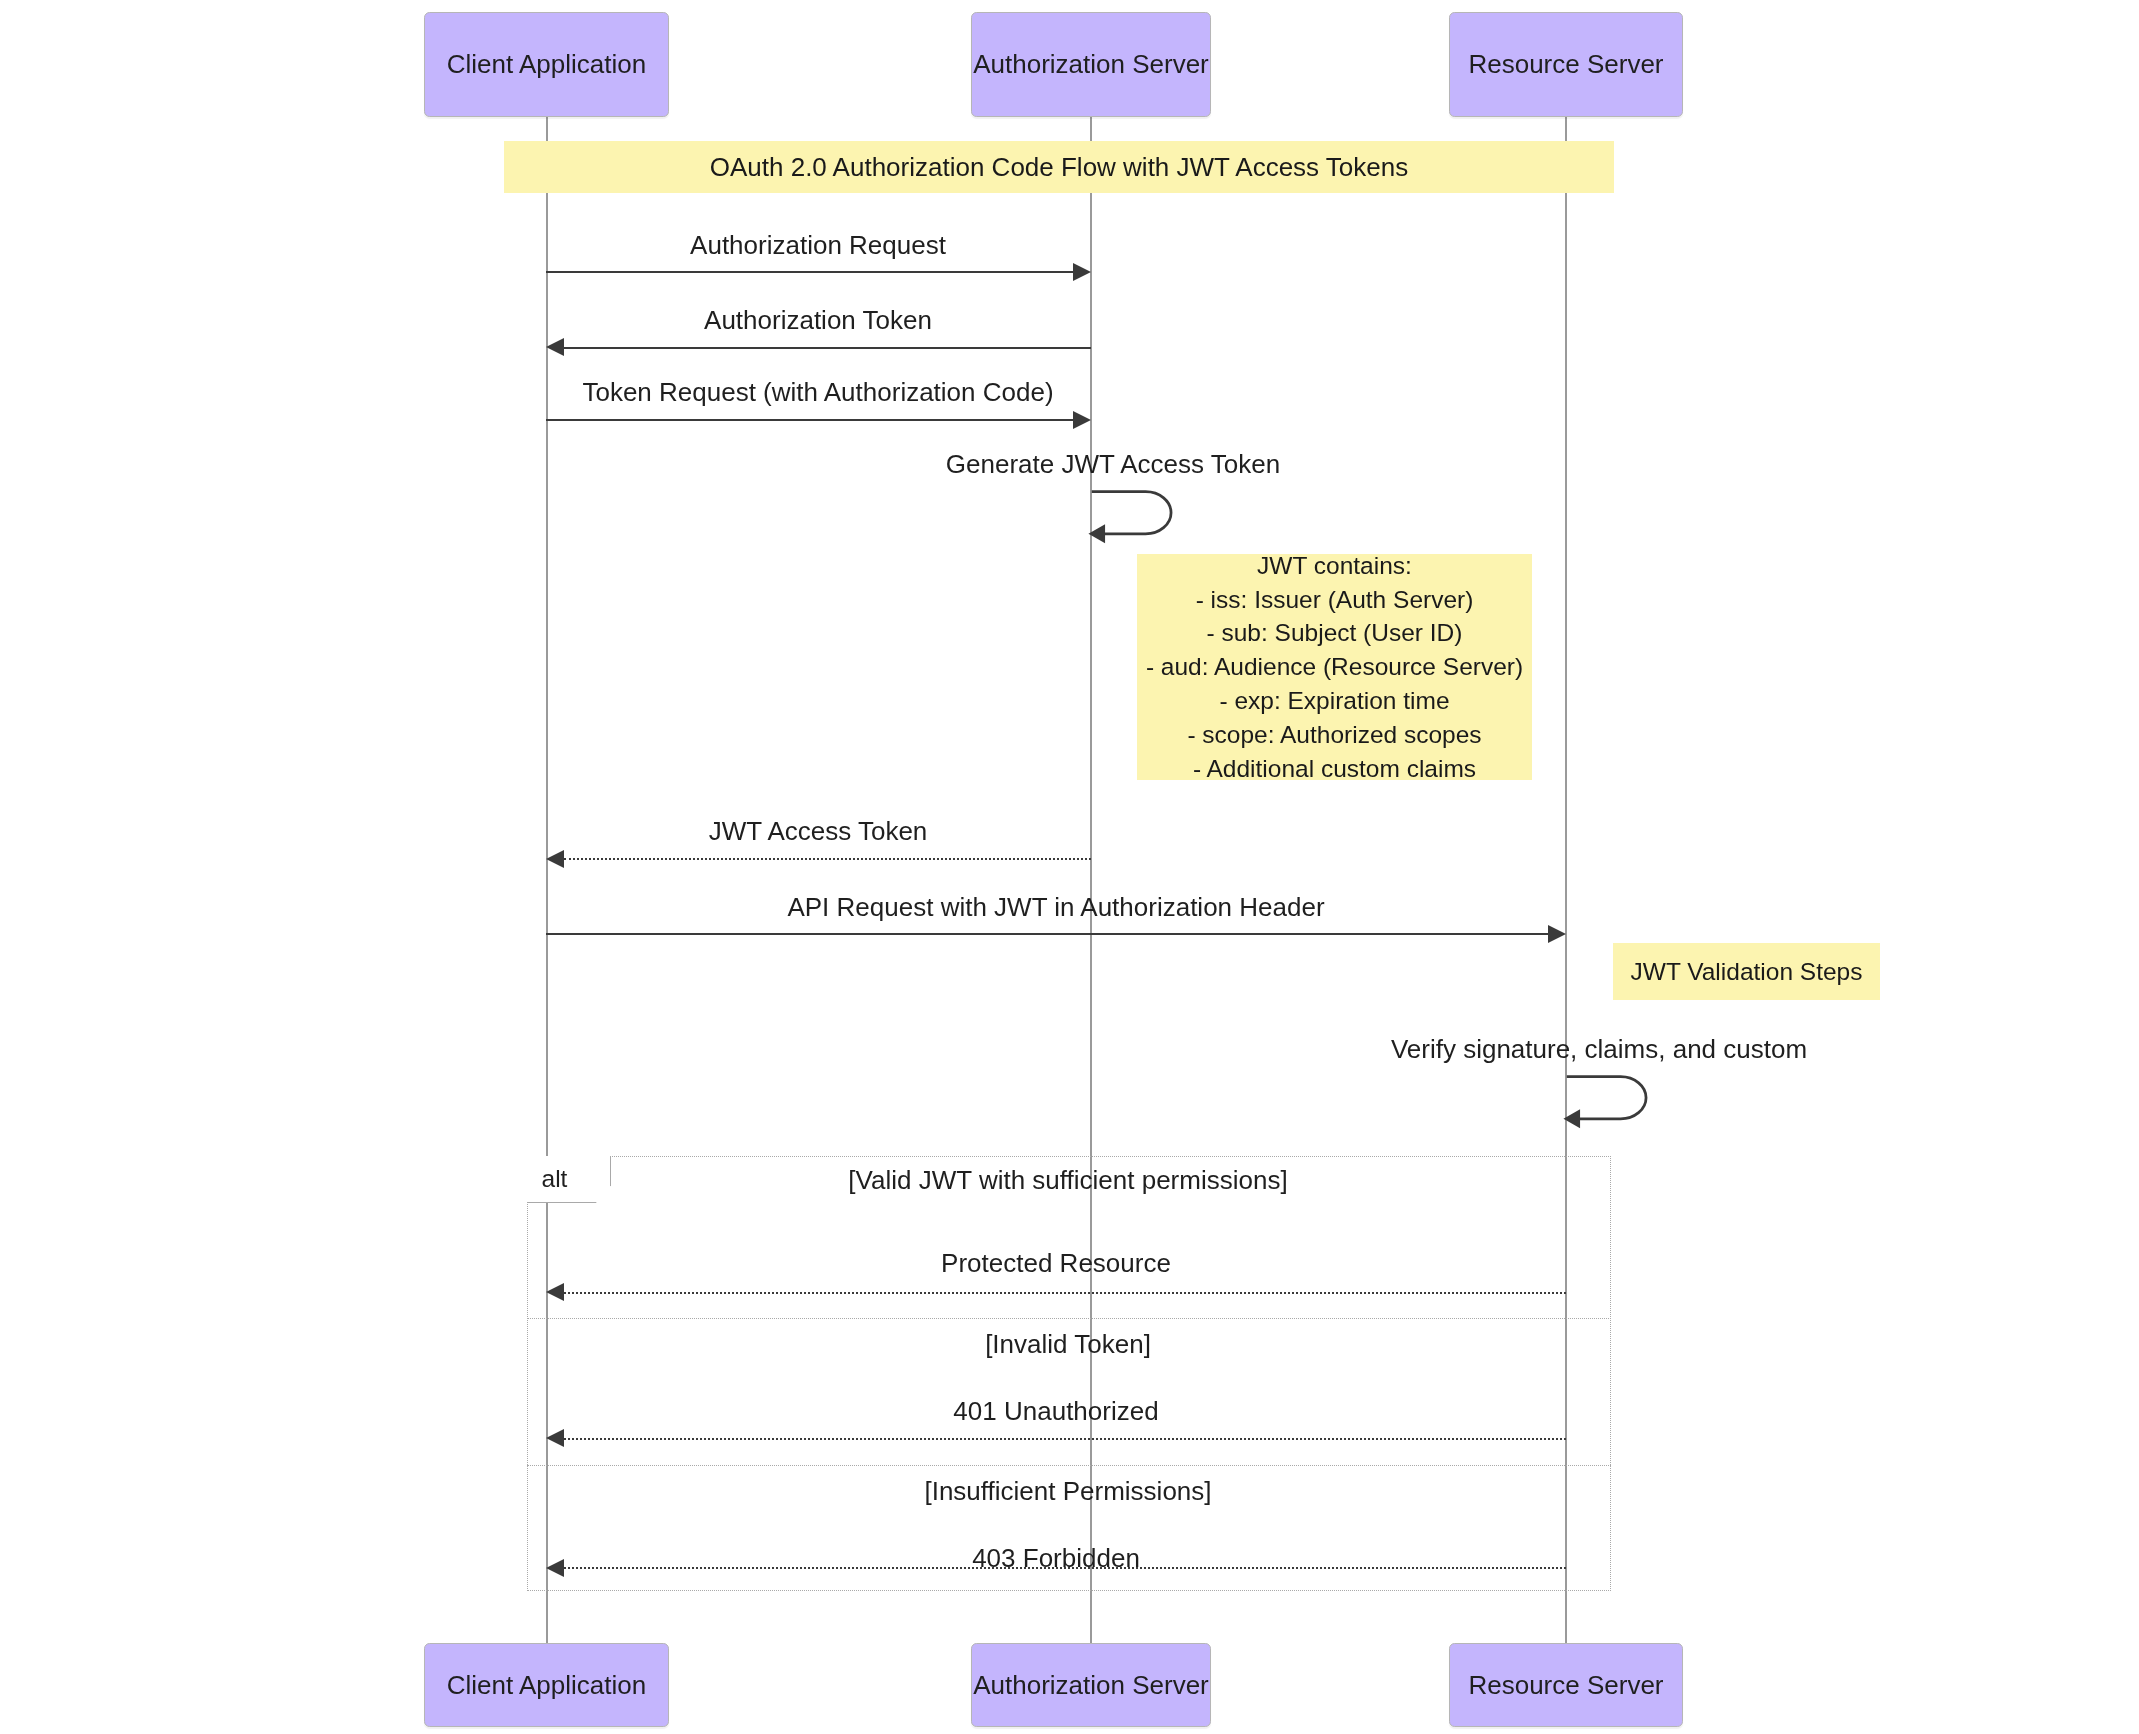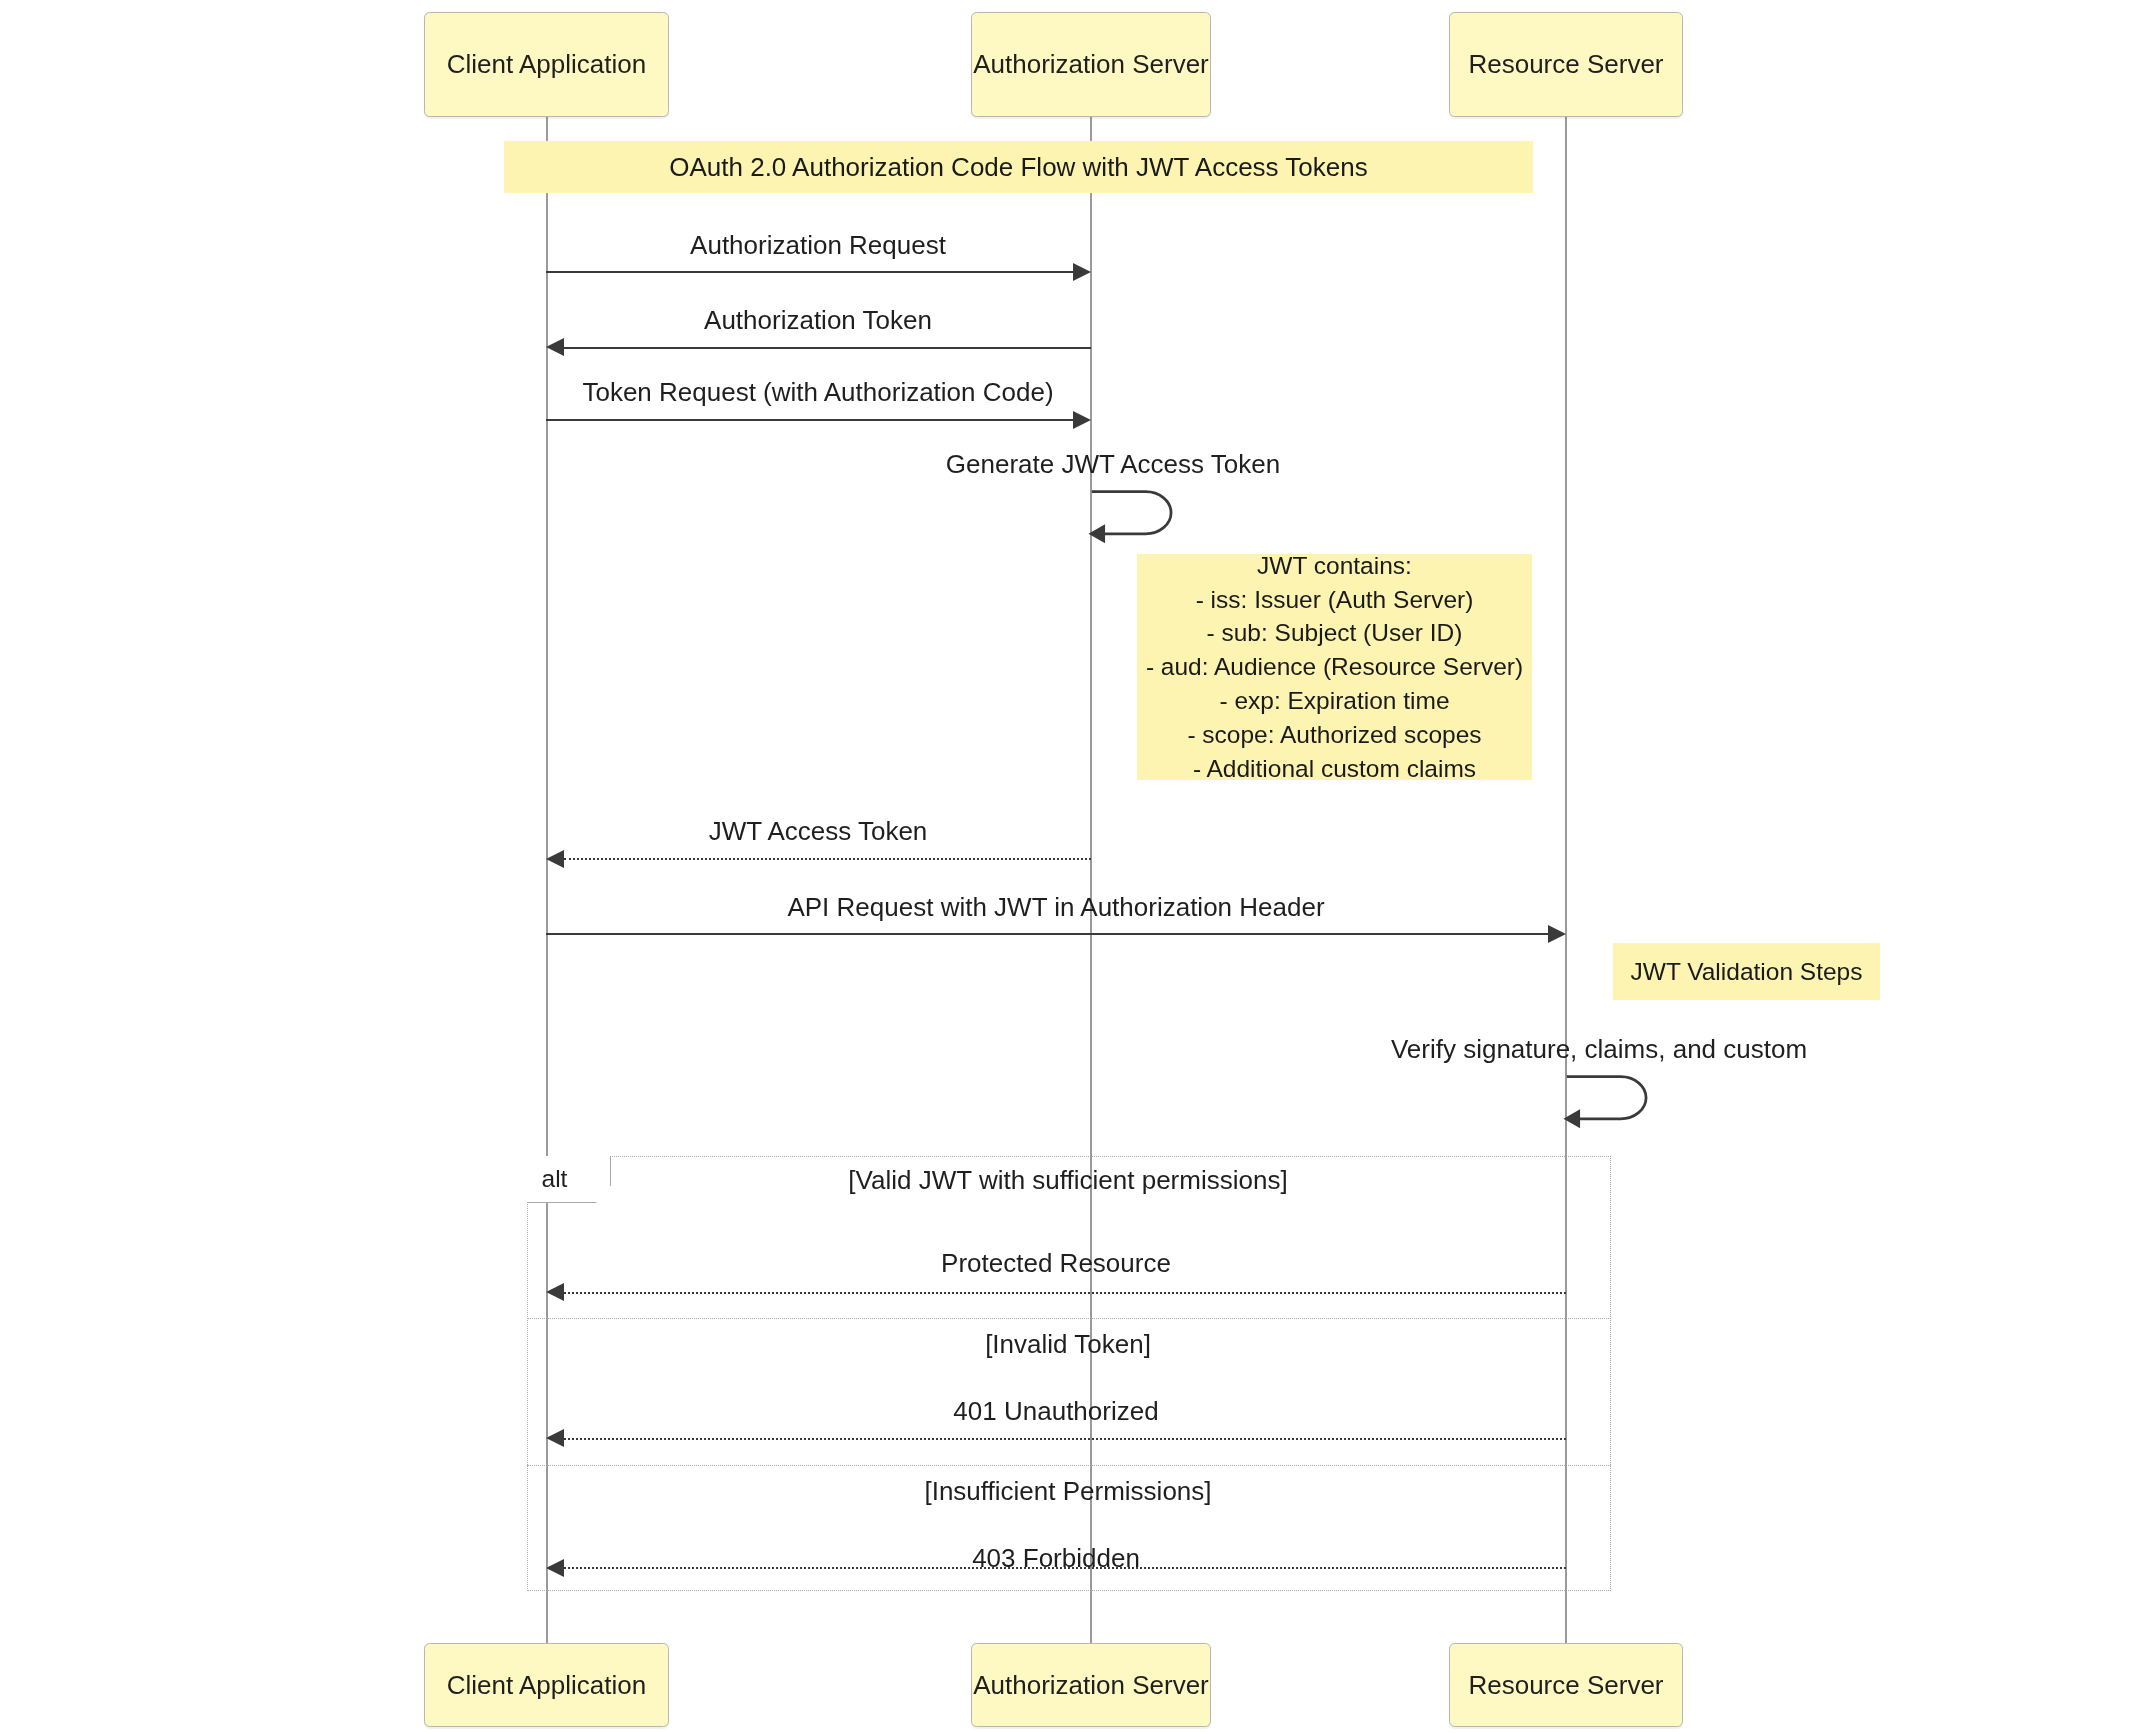--- a/index.html
+++ b/index.html
@@ -1,20 +1,20 @@
 <!DOCTYPE html>
 <html style="font-size:9px"><head>
 <meta charset="utf-8">
 <style>
   html,body{margin:0;padding:0;background:#ffffff;}
   body{font-family:"Liberation Sans",sans-serif;}
   #stage{position:relative;width:2140px;height:1734px;background:#ffffff;overflow:hidden;}
   .lifeline{position:absolute;width:1.7px;background:#9a9a9a;}
   .actor{position:absolute;box-sizing:border-box;border:1.7px solid #b6b6b6;border-radius:5.6px;
-         background:#fef9c3;display:flex;align-items:center;justify-content:center;
+         background:#c4b5fd;display:flex;align-items:center;justify-content:center;
          font-size:26px;color:#1f1f1f;box-shadow:0 1.1px 1.1px rgba(0,0,0,.06);}
   .banner{position:absolute;box-sizing:border-box;background:#fcf4b0;
           display:flex;align-items:center;justify-content:center;font-size:26px;color:#1a1a1a;}
   .note{position:absolute;box-sizing:border-box;background:#fcf4b0;
         display:flex;flex-direction:column;align-items:center;justify-content:center;
         font-size:24.5px;color:#1a1a1a;line-height:1.38;text-align:center;}
   .note .ln{white-space:nowrap;}
   .msg-label{position:absolute;font-size:26px;color:#1f1f1f;white-space:nowrap;
              text-align:center;transform:translateX(-50%);}
   .arrow-line{position:absolute;height:0;border-top:2.8px solid #3a3a3a;}
@@ -44,21 +44,21 @@
   <div class="actor" style="left:424px;top:12.3px;width:245px;height:105px;">
     <span>Client Application</span>
   </div>
   <div class="actor" style="left:971px;top:12.3px;width:240px;height:105px;">
     <span>Authorization Server</span>
   </div>
   <div class="actor" style="left:1449px;top:12.3px;width:234px;height:105px;">
     <span>Resource Server</span>
   </div>
 
-  <div class="banner" style="left:504px;top:141px;width:1029px;height:52px;">
+  <div class="banner" style="left:504px;top:141px;width:1110px;height:52px;">
     <span>OAuth 2.0 Authorization Code Flow with JWT Access Tokens</span>
   </div>
 
   <div class="msg-label" style="left:818px;top:230px;">
     <span>Authorization Request</span>
   </div>
   <div class="arrow-line" style="left:546px;top:271px;width:527px;"></div>
   <div class="head right" style="left:1073px;top:263px;"></div>
 
   <div class="msg-label" style="left:818px;top:305px;">

